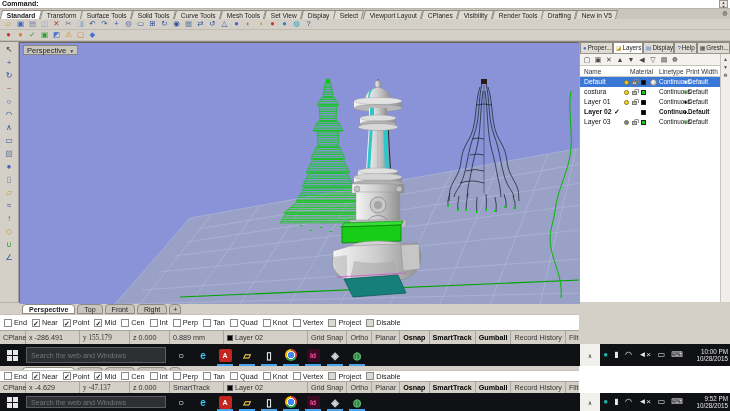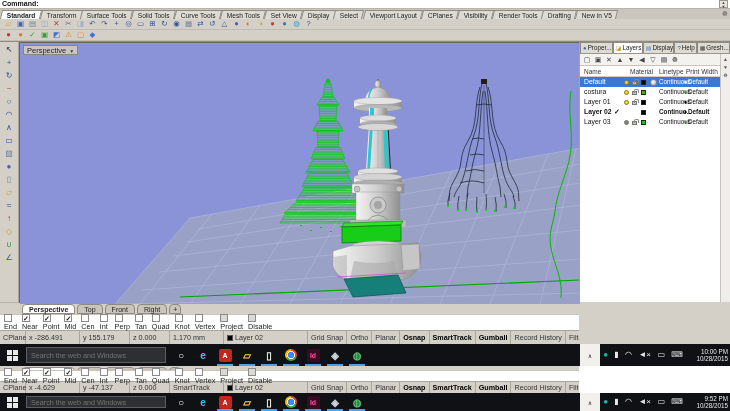--- a/index.html
+++ b/index.html
@@ -69,34 +69,34 @@
   
   .vtabsrow { height:12px; background:#d4d0c8; display:flex; align-items:center; padding-left:22px; border-top:1px solid #b8b4ac; width:579px; }
   .vtab { font-size:7px; color:#222; background:#c9c5bd; border:1px solid #8f8b83; border-radius:4px 4px 0 0;
     padding:0 6px; height:10px; line-height:9px; margin-right:2px; }
   .vtab.act { background:#fff; font-weight:bold; }
   .vtab.plus { padding:0 3px; }
 
   
   .osnaprow { background:#fff; display:flex; align-items:center; padding-left:4px; width:579px; border-top:1px solid #c8c4bc; }
   .osnap1 { height:16px; }
-  .oitem { display:flex; align-items:flex-start; margin-right:5px;flex-direction:column; }
+  .oitem { display:flex; align-items:center; margin-right:5px; }
   .obox { width:8px; height:8px; border:1px solid #8a8a8a; background:#fff; font-size:7px; line-height:7px;
     text-align:center; color:#222; font-weight:bold; margin-right:2px; }
   .obox.mut { background:#dcd9d2; }
   .olabel { font-size:7.3px; color:#222; white-space:nowrap; }
 
   
   .statusrow { background:#d4d0c8; border-top:1px solid #a8a49c; display:flex; align-items:stretch; width:579px; overflow:hidden; }
   .status1 { height:14px; }
   .scell { border-right:1px solid #aaa69e; font-size:7.2px; color:#333; display:flex; align-items:center;
     padding:0 3px; white-space:nowrap; }
   .scell.bold { font-weight:bold; color:#000; }
   .scell .sw { width:6px; height:6px; background:#000; border:0.5px solid #555; margin-right:2px; display:inline-block; }
-  .scell.c0{min-width:26px;} .scell.c1{min-width:54px;} .scell.c2{min-width:50px;}
+  .scell.c0{min-width:26px;} .scell.c1{min-width:54px;} .scell.c2{min-width:50px;font-family:Liberation Serif, serif;}
   .scell.c3{min-width:40px;} .scell.c4{min-width:54px;} .scell.c5{min-width:84px;}
 
   
   .taskbar { position:relative; background:#101114; width:730px; }
   .tb1 { height:22px; }
   .tb2 { height:18px; }
   .startbtn { position:absolute; left:0; top:0; bottom:0; width:24px; display:flex; align-items:center; justify-content:center; }
   .winflag { display:grid; grid-template-columns:5px 5px; grid-template-rows:5px 5px; gap:1px; }
   .winflag div { background:#e8e8e8; }
   .searchbox { position:absolute; left:26px; top:3px; bottom:3px; width:140px; background:#2d2f33; border:1px solid #5a5d63;
@@ -492,21 +492,21 @@
       <span class="scell c1">
         <span>x -286.491</span>
       </span>
       <span class="scell c2">
         <span>y 155.179</span>
       </span>
       <span class="scell c3">
         <span>z 0.000</span>
       </span>
       <span class="scell c4">
-        <span>1.170 mm</span>
+        <span>0.889 mm</span>
       </span>
       <span class="scell c5">
         <span class="sw"></span>
         <span>Layer 02</span>
       </span>
       <span class="scell c6">
         <span>Grid Snap</span>
       </span>
       <span class="scell c7">
         <span>Ortho</span>

